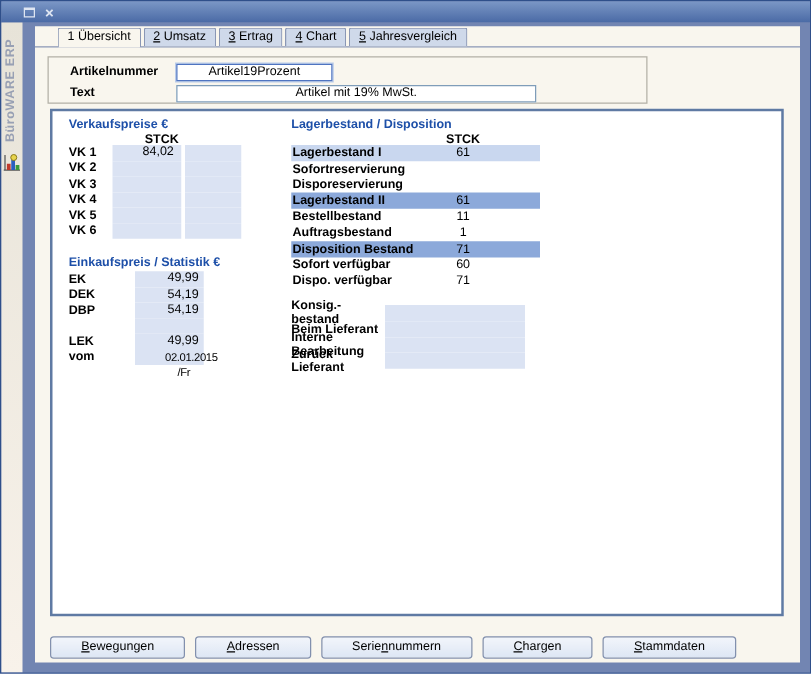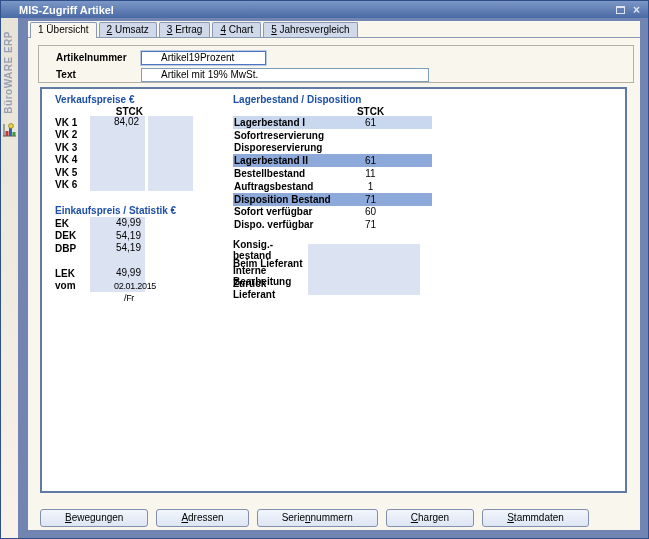--- a/index.html
+++ b/index.html
@@ -21,37 +21,37 @@
   .frame { position:absolute; top:17px; left:0; right:0; bottom:0; display:flex; }
   .sidebar { width:17px; background:linear-gradient(#e7e3d8,#f8f2ea); position:relative; flex:none; }
   .brand { position:absolute; top:13px; left:2px; writing-mode:vertical-rl; transform:rotate(180deg);
            font-size:10px; font-weight:bold; color:#98a0b4; letter-spacing:0.5px; white-space:nowrap; }
   .sidebar-icon { position:absolute; top:105px; left:1px; }
 
   .main { flex:1; padding:3px 8px 8px 10px; background:#7285b2; }
   .content { width:100%; height:100%; background:#f9f6ee; position:relative; }
 
   
-  .tabstrip { height:17px; padding-left:2px; border-bottom:1px solid #8a97b5;
+  .tabstrip { height:17px; padding-left:18px; border-bottom:1px solid #8a97b5;
               display:flex; align-items:flex-end; }
   .tab { background:#cfd9ea; border:1px solid #8a97b5; border-bottom:none;
          border-radius:2px 2px 0 0; padding:1px 7px 2px; margin-right:2px;
          font-size:10px; white-space:nowrap; cursor:default; }
   .tab.active { background:#f9f6ee; margin-bottom:-1px; padding-bottom:3px; position:relative; z-index:2; }
   .tab u { text-decoration:underline; }
 
   .tabpage { position:relative; height:calc(100% - 17px); }
 
   
-  .groupbox { position:absolute; left:10px; top:7px; width:596px; height:38px;
+  .groupbox { position:absolute; left:10px; top:7px; width:480px; height:38px;
               border:1px solid #b3b0a6; padding:4px 0 0 17px; }
   .field-row { display:flex; align-items:center; height:15px; margin-bottom:2px; }
   .field-row label { width:85px; font-weight:bold; }
   .field-input { height:14px; font-family:"Liberation Sans",sans-serif; font-size:10px;
-                 padding:0 19px; background:#fff; border:1px solid #7f9db9; }
+                 padding:0 19px; background:#fff; border:1px solid #7f9db9;text-align:center; }
   .input-artikelnummer { width:125px; border:1px solid #4f74c0; box-shadow:0 0 0 1px #b9cbe9; }
   .input-text { width:288px; }
 
   
   .panel { position:absolute; left:12px; top:49px; width:587px; height:406px;
            background:#fff; border:2px solid #5f7aa3; }
   .sec-heading { color:#1d4fa8; font-weight:bold; font-size:10px; }
 
   .leftcol  { position:absolute; left:13px; top:0; width:170px; }
   .rightcol { position:absolute; left:191px; top:0; width:200px; }
@@ -65,21 +65,21 @@
   .vk-row .rlabel { width:35px; font-weight:bold; }
   .cellbox { background:#dbe3f3; height:12.5px; line-height:12.5px;padding-left:24px; }
   .vk-c1 { width:55px; text-align:right; padding-right:6px; }
   .vk-gap { width:3px; height:12.5px; }
   .vk-c2 { width:45px; }
 
   .ek-heading { position:absolute; top:116px; left:0; }
   .ek-rows { position:absolute; top:128px; left:0; }
   .ek-row { display:flex; height:12.5px; align-items:center; }
   .ek-row .rlabel { width:35px; font-weight:bold; }
-  .ek-cell { width:55px; text-align:right; padding-right:4px; }
+  .ek-cell { width:55px; text-align:right; padding-right:4px;margin-left:18px; }
   .ek-cell.date { font-size:9px; letter-spacing:-0.3px; padding-right:1px; text-align:center; }
 
   .lager-rows { position:absolute; top:27px; left:0; }
   .lager-row { display:flex; height:12.8px; align-items:center; width:199px; }
   .lager-row .rlabel { width:115px; font-weight:bold; padding-left:1px; }
   .lager-row .rvalue { width:45px; text-align:center; }
   .lager-row.hl-light { background:#c9d7ef; }
   .lager-row.hl-dark  { background:#8ca9da; }
 
   .konsig-rows { position:absolute; top:155px; left:0; }
@@ -93,21 +93,20 @@
           background:linear-gradient(#f2f5fb,#dde6f4); border:1px solid #8290ae;
           border-radius:3px; cursor:default; }
   .fbtn u { text-decoration:underline; }
 </style>
 </head>
 <body>
 
 <div class="window">
 
   <div class="titlebar">
-    <span class="title">MIS-Zugriff Artikel</span>
     <span class="win-controls">
       <span class="icon-maximize"></span>
       <span class="icon-close">×</span>
     </span>
   </div>
 
   <div class="frame">
     <div class="sidebar">
       <span class="brand">BüroWARE ERP</span>
       <span class="sidebar-icon">

